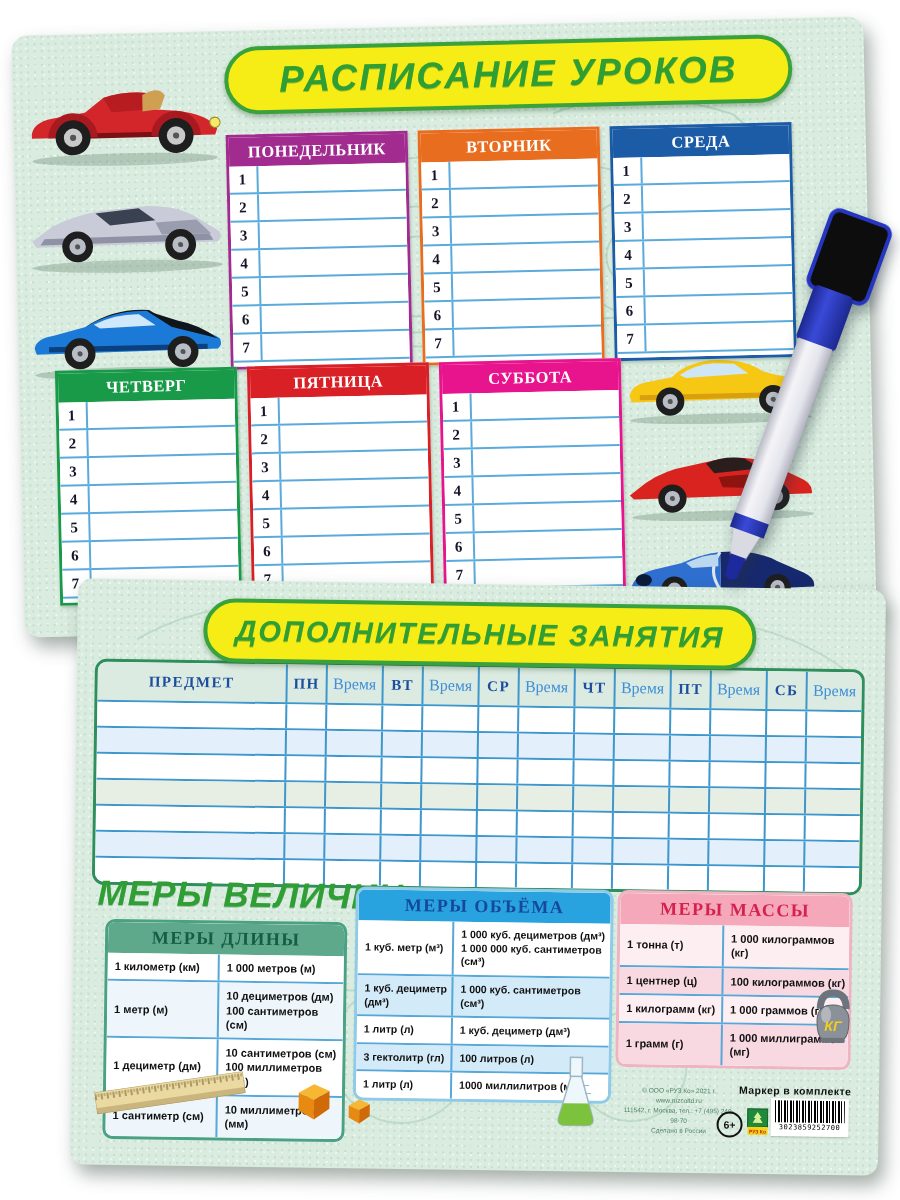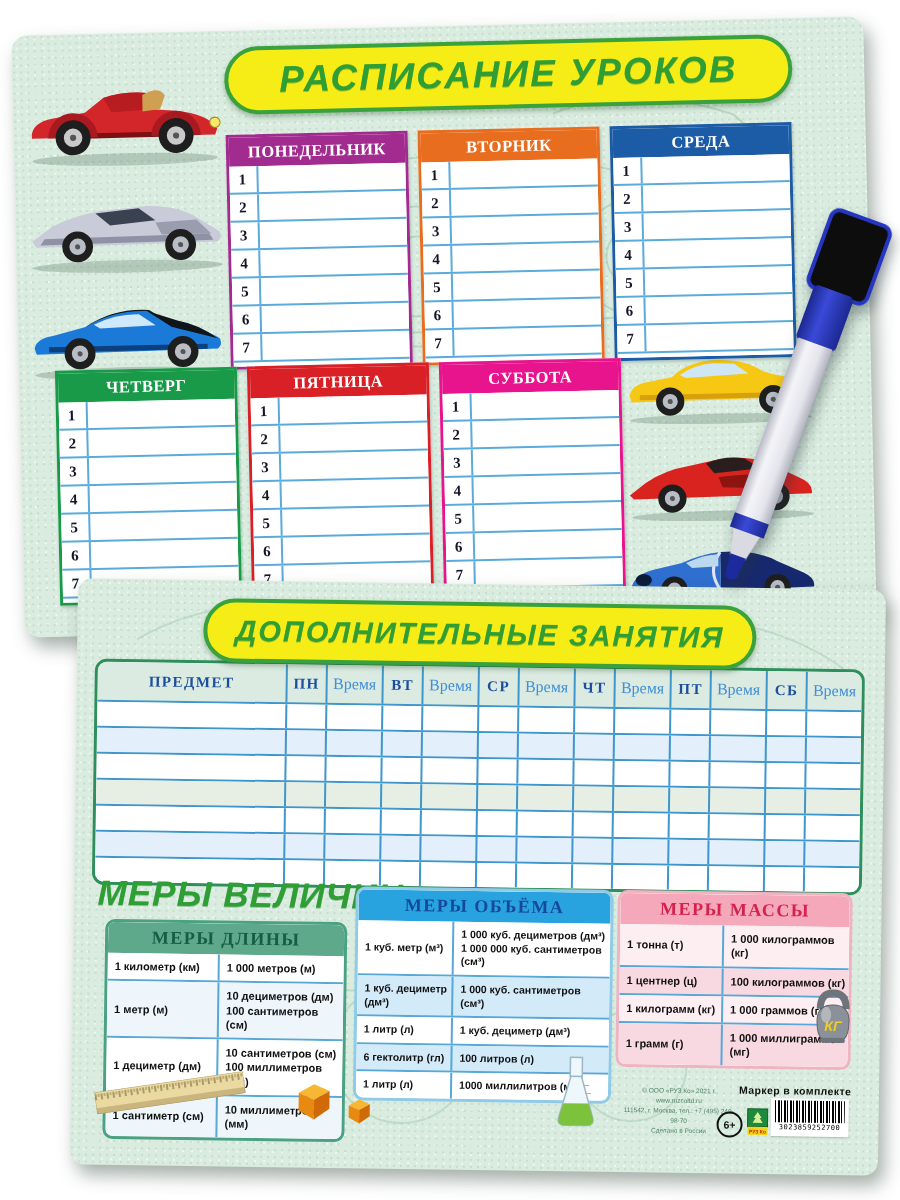--- a/index.html
+++ b/index.html
@@ -618,21 +618,21 @@
         </div>
         <div class="m-row" style="background: rgb(211, 234, 248);">
           <div class="m-c1" style="width: 96px; font-size: 10.5px;">1 куб. дециметр (дм³)</div>
           <div class="m-c2" style="font-size: 10.5px;">1 000 куб. сантиметров (см³)</div>
         </div>
         <div class="m-row" style="background: rgb(255, 255, 255);">
           <div class="m-c1" style="width: 96px; font-size: 10.5px;">1 литр (л)</div>
           <div class="m-c2" style="font-size: 10.5px;">1 куб. дециметр (дм³)</div>
         </div>
         <div class="m-row" style="background: rgb(211, 234, 248);">
-          <div class="m-c1" style="width: 96px; font-size: 10.5px;">6 гектолитр (гл)</div>
+          <div class="m-c1" style="width: 96px; font-size: 10.5px;">3 гектолитр (гл)</div>
           <div class="m-c2" style="font-size: 10.5px;">100 литров (л)</div>
         </div>
         <div class="m-row" style="background: rgb(255, 255, 255);">
           <div class="m-c1" style="width: 96px; font-size: 10.5px;">1 литр (л)</div>
           <div class="m-c2" style="font-size: 10.5px;">1000 миллилитров (мл)</div>
         </div>
       </div>
     <div id="mt-mass" class="m-table">
         <div class="m-hd" style="background: rgb(244, 168, 186); color: rgb(214, 32, 78);">МЕРЫ МАССЫ</div>
         <div class="m-row" style="background: rgb(253, 238, 242);">

